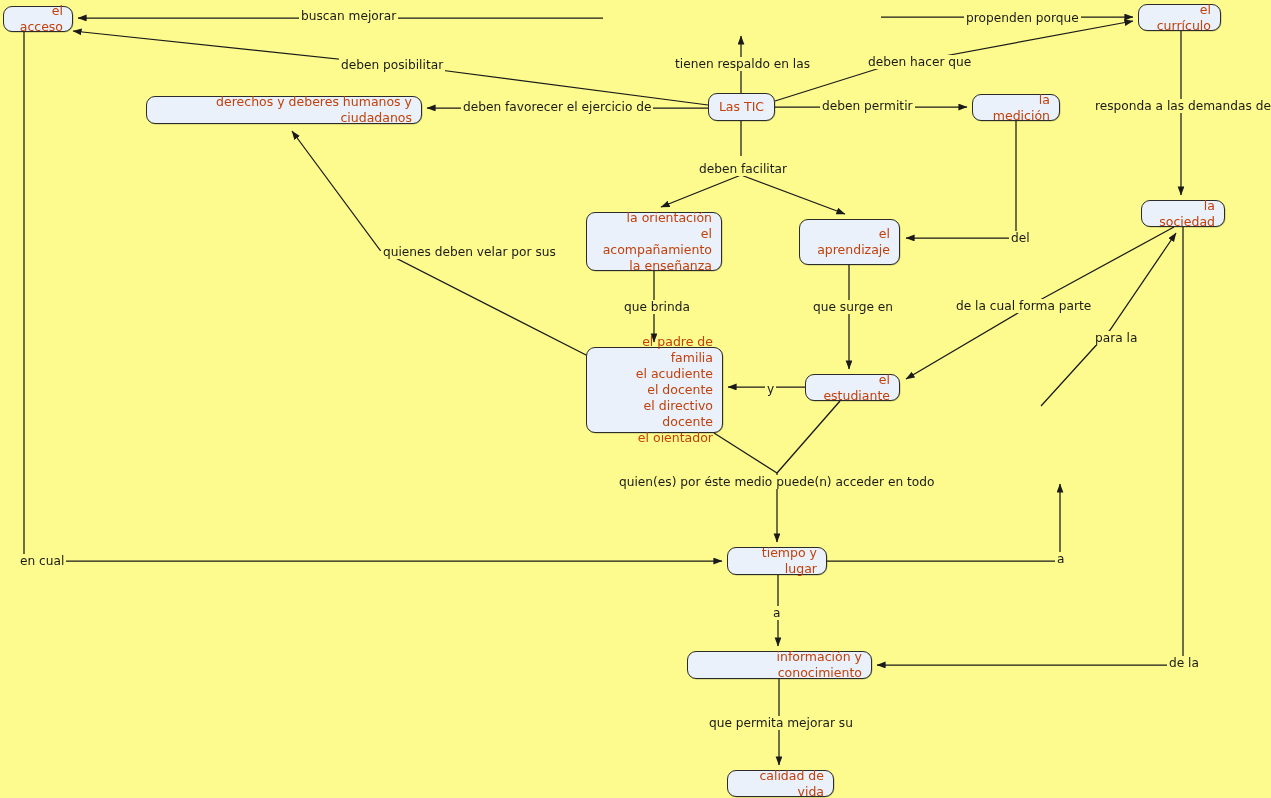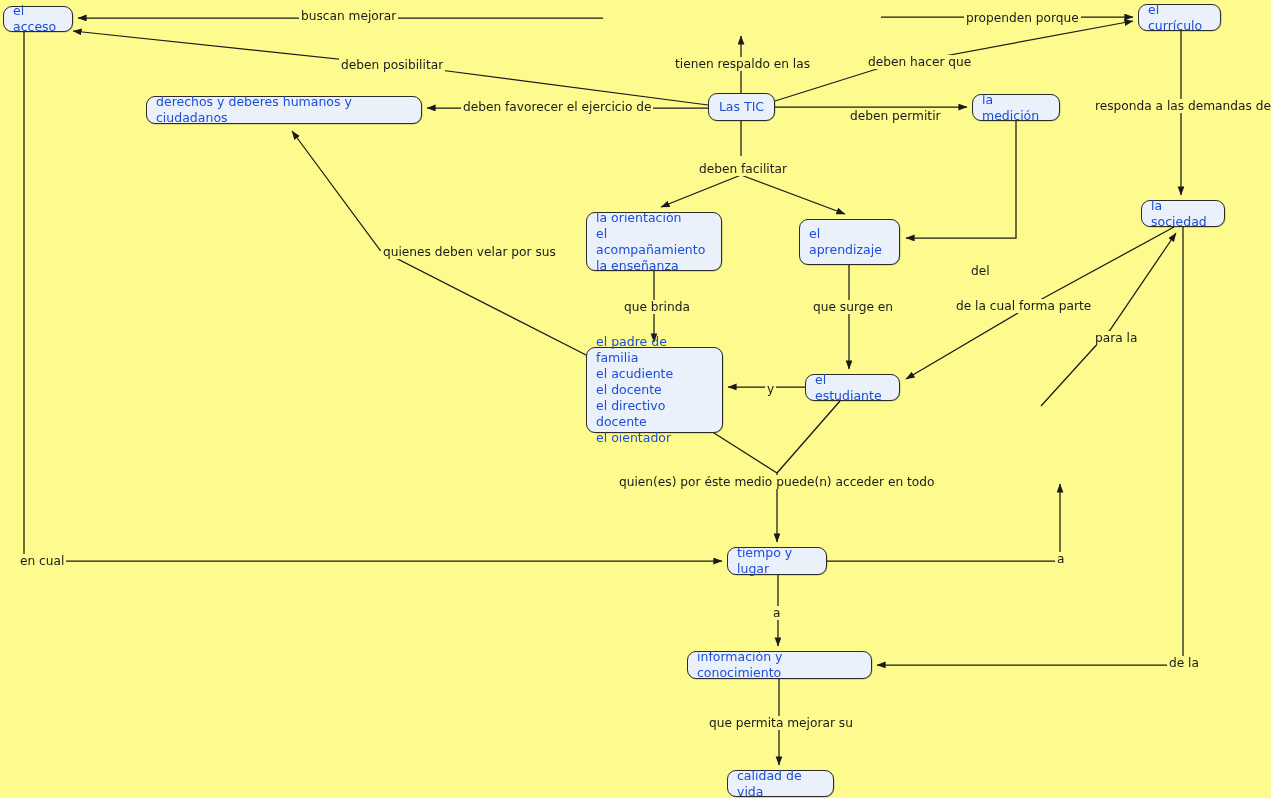--- a/index.html
+++ b/index.html
@@ -22,24 +22,24 @@
     width: 1271px;
     height: 798px;
     pointer-events: none;
   }
   .node {
     position: absolute;
     box-sizing: border-box;
     background: #eaf1fa;
     border: 1.3px solid #2b2b2b;
     border-radius: 9px;
-    color: #1d4ed8;
+    color: #c2410c;
     font-size: 12.5px;
     line-height: 16px;
-    text-align: left;
+    text-align: right;
     display: flex;
     align-items: center;
     justify-content: center;
     padding: 3px 9px;
     white-space: pre-line;
     z-index: 3;
     box-shadow: 0.5px 0.5px 0 rgba(0,0,0,0.25);
   }
   .elabel {
     position: absolute;
@@ -148,24 +148,24 @@
   <div class="node" style="left:687px;top:651px;width:185px;height:28px;">información y conocimiento</div>
 
   <div class="node" style="left:727px;top:770px;width:107px;height:27px;">calidad de vida</div>
 
   <div class="elabel" style="left:299px;top:9px;">buscan mejorar</div>
   <div class="elabel" style="left:964px;top:11px;">propenden porque</div>
   <div class="elabel" style="left:339px;top:58px;">deben posibilitar</div>
   <div class="elabel" style="left:673px;top:57px;">tienen respaldo en las</div>
   <div class="elabel" style="left:866px;top:55px;">deben hacer que</div>
   <div class="elabel" style="left:461px;top:100px;">deben favorecer el ejercicio de</div>
-  <div class="elabel" style="left:820px;top:109px;margin-left:28px;">deben permitir</div>
+  <div class="elabel" style="left:820px;top:99px;">deben permitir</div>
   <div class="elabel" style="left:1093px;top:99px;">responda a las demandas de</div>
   <div class="elabel" style="left:697px;top:162px;">deben facilitar</div>
-  <div class="elabel" style="left:969px;top:231px;margin-top:33px;">del</div>
+  <div class="elabel" style="left:1009px;top:231px;">del</div>
   <div class="elabel" style="left:381px;top:245px;">quienes deben velar por sus</div>
   <div class="elabel" style="left:954px;top:299px;">de la cual forma parte</div>
   <div class="elabel" style="left:622px;top:300px;">que brinda</div>
   <div class="elabel" style="left:811px;top:300px;">que surge en</div>
   <div class="elabel" style="left:1093px;top:331px;">para la</div>
   <div class="elabel" style="left:765px;top:382px;">y</div>
   <div class="elabel" style="left:617px;top:475px;">quien(es) por éste medio puede(n) acceder en todo</div>
   <div class="elabel" style="left:18px;top:554px;">en cual</div>
   <div class="elabel" style="left:1055px;top:552px;">a</div>
   <div class="elabel" style="left:771px;top:606px;">a</div>

